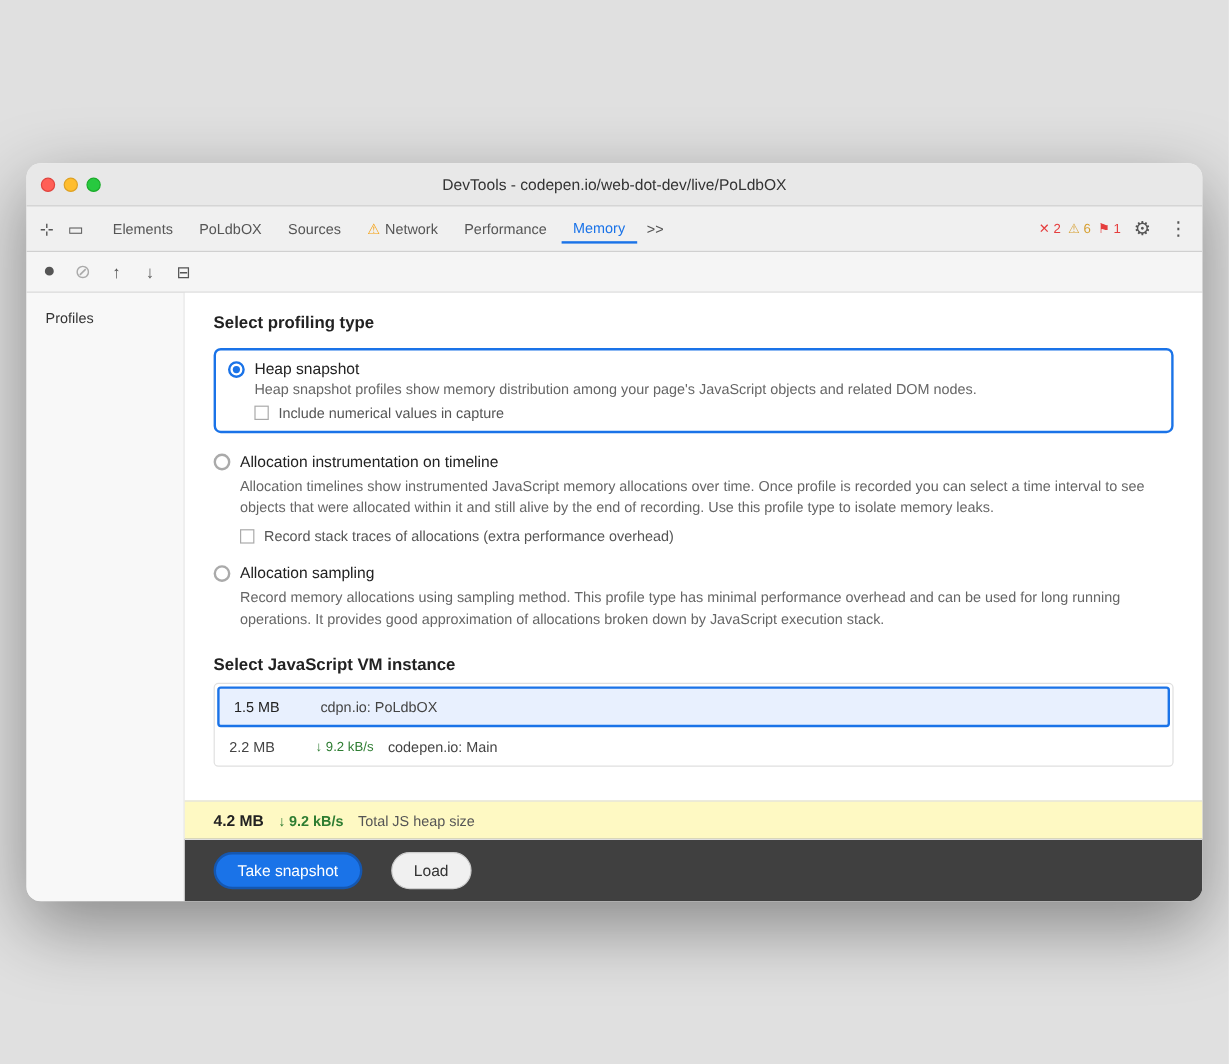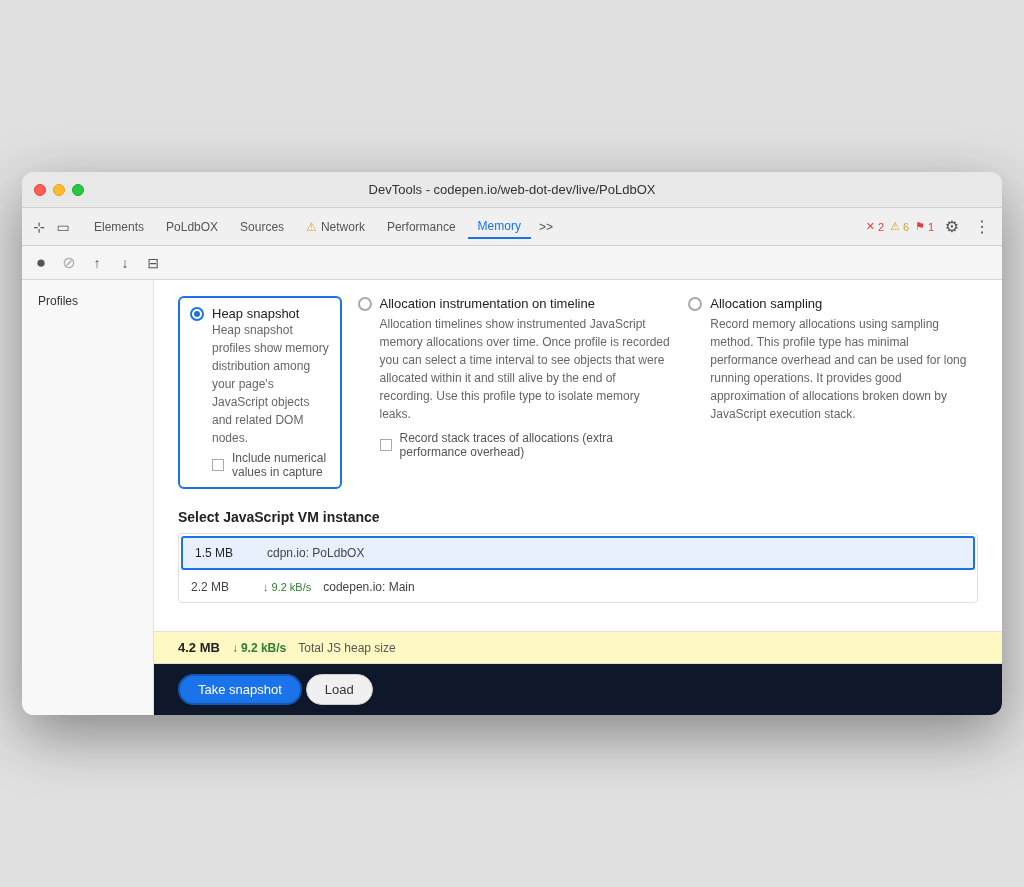--- a/index.html
+++ b/index.html
@@ -177,20 +177,21 @@
       background: #fff;
     }
     .section-title {
       font-size: 14px;
       font-weight: 600;
       color: #222;
       margin-bottom: 14px;
     }
     .profiling-options {
       display: flex;
+      flex-direction: column;
       gap: 16px;
       margin-bottom: 20px;
     }
     .option-item {
       display: flex;
       flex-direction: column;
       gap: 4px;
     }
     .option-radio-row {
       display: flex;
@@ -329,23 +330,23 @@
       color: #2e7d32;
       font-size: 12px;
       font-weight: 600;
     }
     .heap-label {
       font-size: 12px;
       color: #555;
     }
     .action-buttons {
       display: flex;
-      gap: 4px;
+      gap: 24px;
       padding: 10px 24px;
-      background: #0f172a;
+      background: #404040;
       border-top: 1px solid #e0e0e0;
     }
     .btn-primary {
       background: #1a73e8;
       color: #fff;
       border: 2px solid #1557b0;
       border-radius: 20px;
       padding: 6px 18px;
       font-size: 13px;
       cursor: pointer;
@@ -420,20 +421,21 @@
 
   <div style="display:flex; flex: 1;">
 
     <div class="sidebar">
       <div class="sidebar-item">Profiles</div>
     </div>
 
     <div style="flex:1; display:flex; flex-direction:column; background:#fff;">
       <div class="content-area">
 
+        <div class="section-title">Select profiling type</div>
 
         <div class="profiling-options">
 
           <div class="selected-option-box">
             <div class="option-radio-row">
               <div class="option-radio selected"></div>
               <span class="option-label selected">Heap snapshot</span>
             </div>
             <div class="option-description">Heap snapshot profiles show memory distribution among your page's JavaScript objects and related DOM nodes.</div>
             <div class="option-sub-item">

